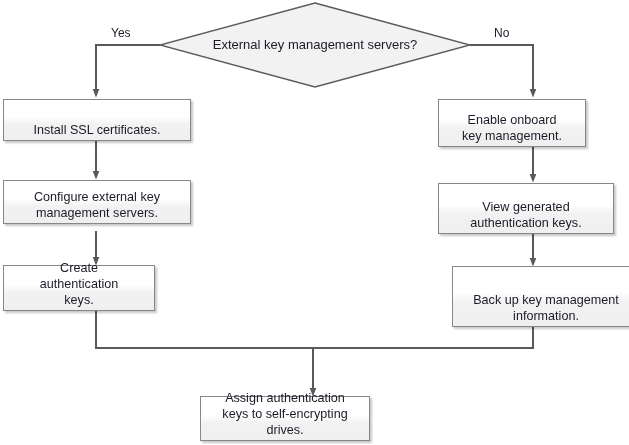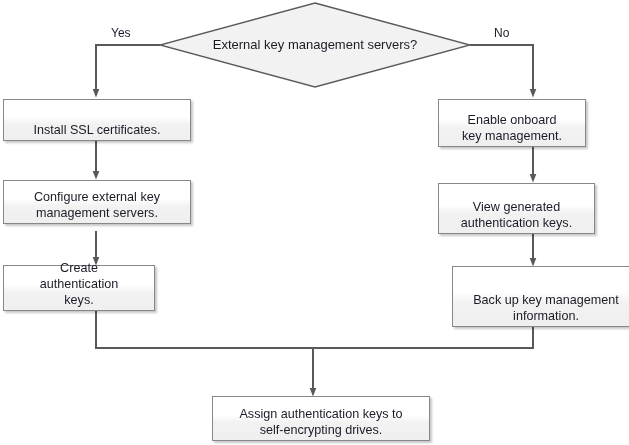--- a/index.html
+++ b/index.html
@@ -99,25 +99,25 @@
   </div>
 
   <div class="node" style="left:3px; top:265px; width:152px; height:46px;">
     <span>Create authentication keys.</span>
   </div>
 
   <div class="node" style="left:438px; top:99px; width:148px; height:48px;">
     <span>Enable onboard key management.</span>
   </div>
 
-  <div class="node" style="left:438px; top:183px; width:157px; height:51px;">
+  <div class="node" style="left:438px; top:183px; width:176px; height:51px;">
     <span>View generated authentication keys.</span>
   </div>
 
   <div class="node" style="left:452px; top:266px; width:188px; height:61px;">
     <span>Back up key management information.</span>
   </div>
 
-  <div class="node" style="left:212px; top:396px; width:218px; height:45px;">
+  <div class="node" style="left:200px; top:396px; width:170px; height:45px;">
     <span>Assign authentication keys to self-encrypting drives.</span>
   </div>
 
 </div>
 
 </body></html>

